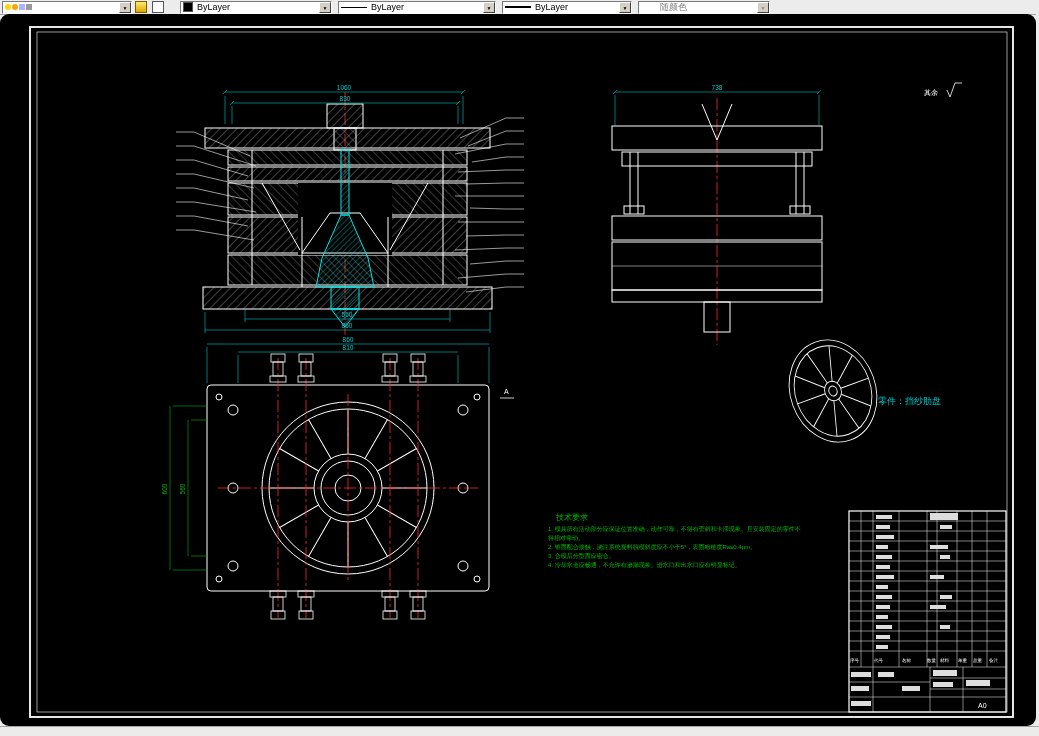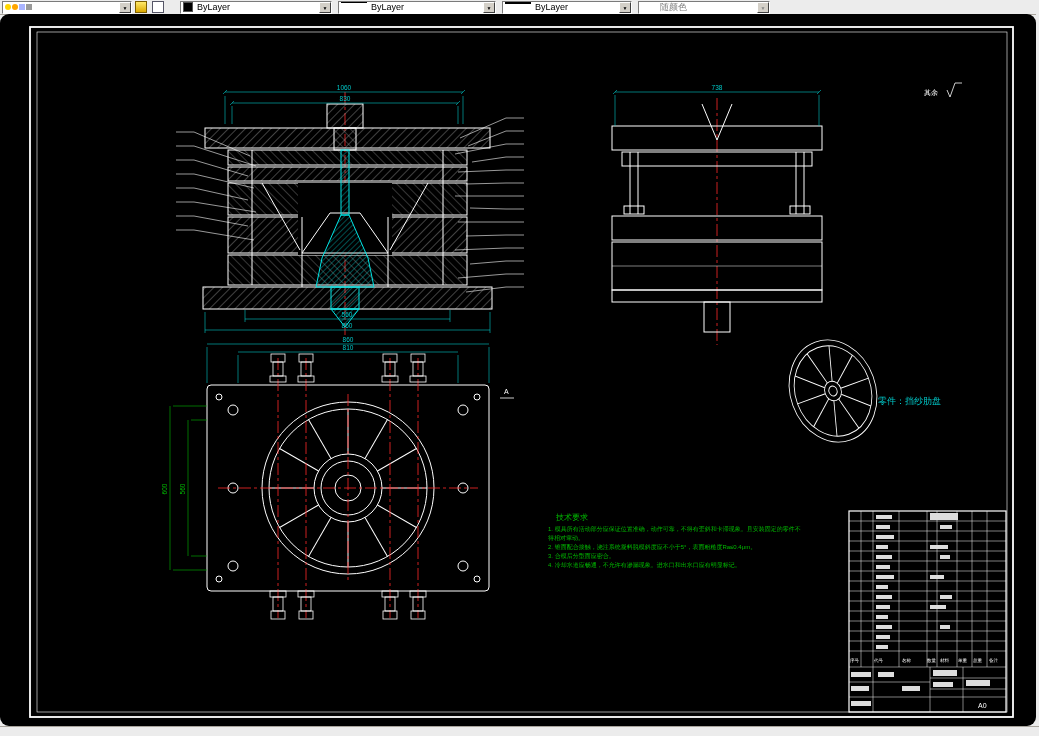--- a/index.html
+++ b/index.html
@@ -1,20 +1,20 @@
 <!DOCTYPE html>
 <html><head>
 <meta charset="utf-8">
 <style>
   html,body{margin:0;padding:0;}
   body{width:1039px;height:736px;position:relative;background:#ececec;font-family:"Liberation Sans",sans-serif;overflow:hidden;}
 
   
   .toolbar{position:absolute;top:0;left:0;width:1039px;height:14px;background:#ececec;border-bottom:1px solid #a8a49c;display:flex;align-items:center;}
-  .combo{height:13px;box-sizing:border-box;background:#fff;border:1px solid;border-color:#7a7a7a #ffffff #ffffff #7a7a7a;display:flex;font-size:9px;line-height:11px;color:#000;padding-left:2px;}
+  .combo{height:13px;box-sizing:border-box;background:#fff;border:1px solid;border-color:#7a7a7a #ffffff #ffffff #7a7a7a;display:flex;align-items:center;font-size:9px;line-height:11px;color:#000;padding-left:2px;}
   .combo .arrow{width:12px;height:11px;margin-left:auto;background:#d4d0c8;border:1px solid;border-color:#fff #404040 #404040 #fff;font-size:5px;line-height:11px;text-align:center;color:#000;box-sizing:border-box;}
   .combo.pstyle .arrow{color:#888;}
   .combo.layer{width:130px;margin-left:2px;}
   .combo.color{width:152px;margin-left:14px;}
   .combo.ltype{width:158px;margin-left:6px;}
   .combo.lweight{width:130px;margin-left:6px;}
   .combo.pstyle{width:132px;margin-left:6px;gap:32px;}
   .combo .val{margin-left:4px;white-space:nowrap;}
   .combo.pstyle .val{color:#808080;margin:0 auto;}
   .swatch{width:8px;height:8px;background:#000;border:1px solid #555;display:inline-block;}

